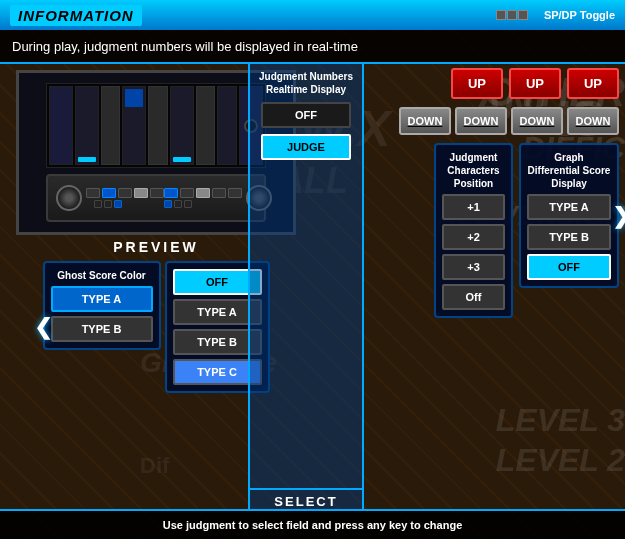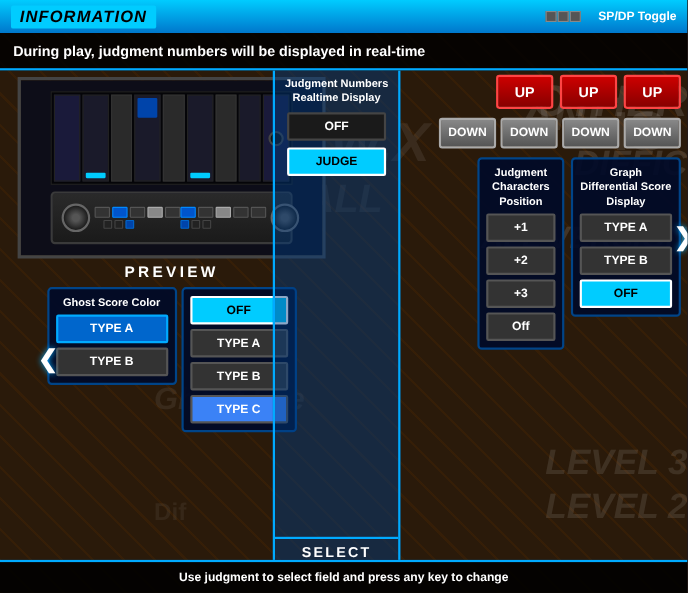--- a/index.html
+++ b/index.html
@@ -141,20 +141,21 @@
       margin-bottom: 6px;
     }
 
     
     .dn-row {
       display: flex;
       justify-content: flex-end;
       gap: 4px;
       padding-right: 6px;
       margin-bottom: 6px;
+      text-decoration: underline;
     }
 
     
     .r-panels {
       display: flex;
       gap: 4px;
       padding-right: 6px;
       justify-content: flex-end;
       flex: 1;
     }
@@ -186,21 +187,21 @@
     <div style="display:flex;gap:1px;">
       <div style="width:10px;height:10px;background:#555;border:1px solid #888;"></div>
       <div style="width:10px;height:10px;background:#555;border:1px solid #888;"></div>
       <div style="width:10px;height:10px;background:#555;border:1px solid #888;"></div>
     </div>
     <span style="color:#fff;font-size:11px;font-weight:bold;">SP/DP Toggle</span>
   </div>
 </div>
 
 <div class="info-bar">
-  <span style="color:#fff;font-size:13px;font-weight:bold;">During play, judgment numbers will be displayed in real-time</span>
+  <span style="color:#fff;font-size:13px;font-weight:normal;">During play, judgment numbers will be displayed in real-time</span>
 </div>
 
 <div class="panels-container">
 
   <div class="left-col">
 
     <div class="preview-wrap">
       <div class="preview-box">
 
         <div style="width:100%;height:100%;background:#0d0d18;display:flex;flex-direction:column;align-items:center;justify-content:center;gap:6px;">

